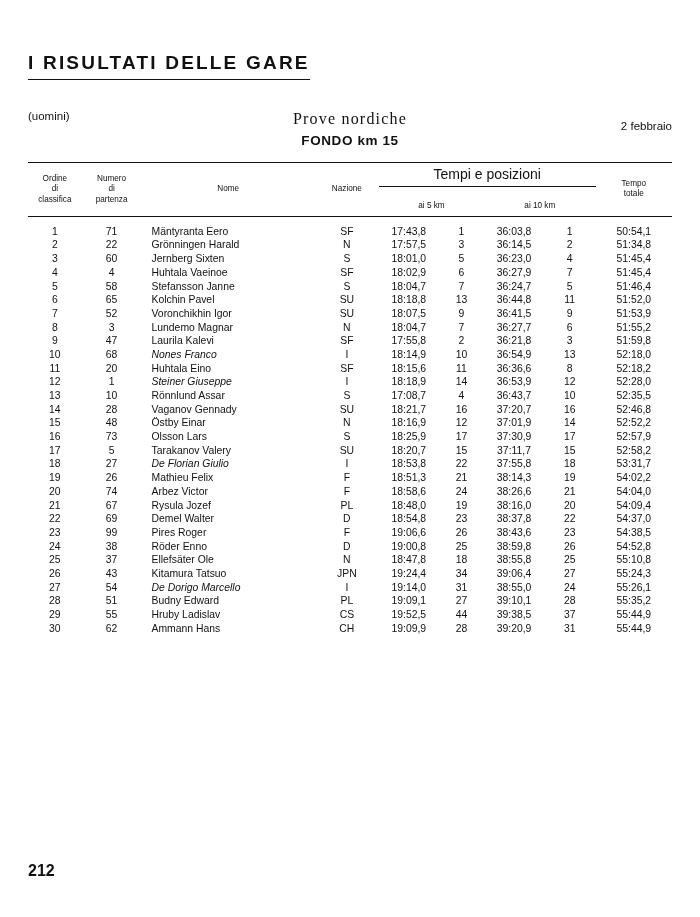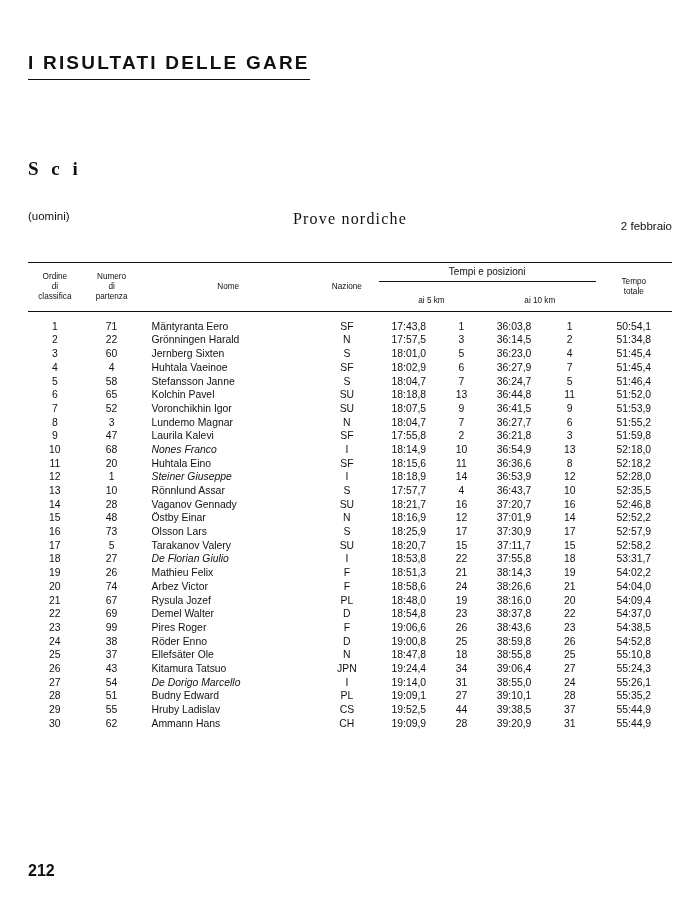--- a/index.html
+++ b/index.html
@@ -100,21 +100,21 @@
   }
   thead th {
     font-weight: normal;
     font-size: 8.2px;
     line-height: 1.25;
     vertical-align: middle;
     padding: 3px 2px;
     text-align: center;
   }
   thead th.tempi-group {
-    font-size: 10px;
+    font-size: 14px;
     padding-bottom: 2px;
   }
   thead th.sub {
     font-size: 8.2px;
     padding-top: 14px;
     padding-bottom: 5px;
   }
   .hline-full { border-bottom: 1px solid #111; }
   .hline-mid  { border-bottom: 0.8px solid #111; }
 
@@ -149,25 +149,25 @@
     font-weight: bold;
   }
 </style>
 </head>
 <body>
 
 <div class="page">
 
   <div class="section-title">I RISULTATI DELLE GARE</div>
 
-  <div class="sport-title">S c i</div>
 
   <div class="meta-row">
     <div class="gender">(uomini)</div>
     <div class="nordic">Prove  nordiche</div>
+    <div class="event">FONDO km 15</div>
     <div class="date">2 febbraio</div>
   </div>
 
 
   <table class="results">
     <colgroup>
       <col class="c-ord">
         <col class="c-part">
         <col class="c-name">
         <col class="c-naz">
@@ -336,21 +336,21 @@
           <td>14</td>
           <td>36:53,9</td>
           <td>12</td>
           <td>52:28,0</td>
         </tr>
         <tr>
           <td>13</td>
           <td>10</td>
           <td class="name">Rönnlund Assar</td>
           <td>S</td>
-          <td>17:57,7</td>
+          <td>17:08,7</td>
           <td>4</td>
           <td>36:43,7</td>
           <td>10</td>
           <td>52:35,5</td>
         </tr>
         <tr>
           <td>14</td>
           <td>28</td>
           <td class="name">Vaganov Gennady</td>
           <td>SU</td>

